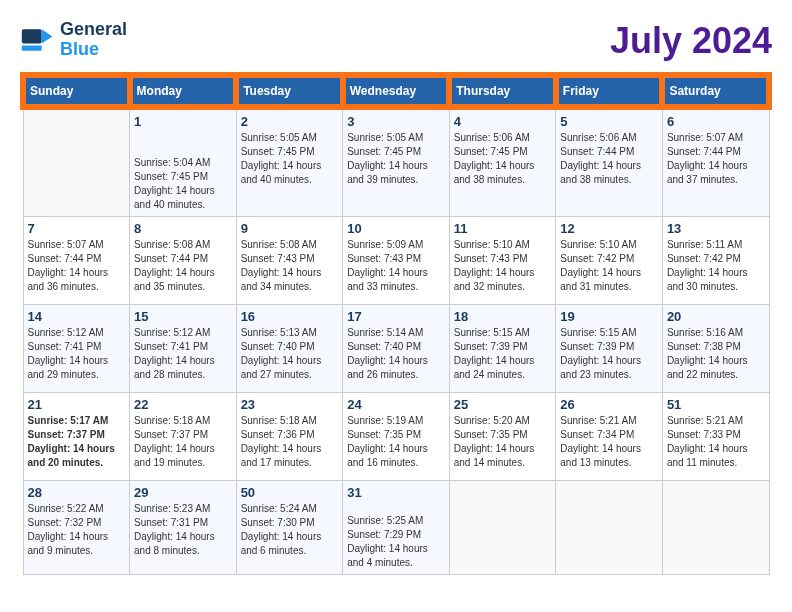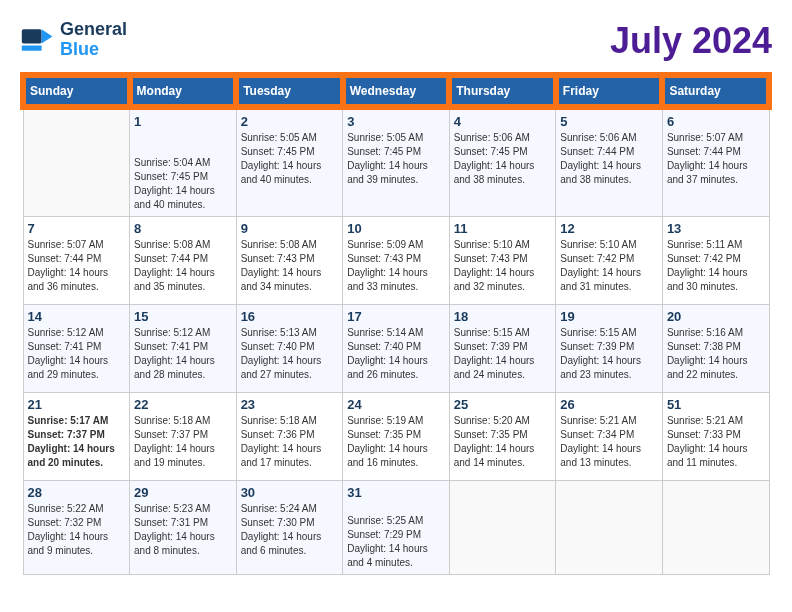--- a/index.html
+++ b/index.html
@@ -302,21 +302,21 @@
 Sunset: 7:32 PM
 Daylight: 14 hours and 9 minutes.</div>
         </td>
         <td>
           <span class="day-number">29</span>
           <div class="cell-info" style="white-space: pre-line;">Sunrise: 5:23 AM
 Sunset: 7:31 PM
 Daylight: 14 hours and 8 minutes.</div>
         </td>
         <td>
-          <span class="day-number">30</span>
+          <span class="day-number">50</span>
           <div class="cell-info" style="white-space: pre-line;">Sunrise: 5:24 AM
 Sunset: 7:30 PM
 Daylight: 14 hours and 6 minutes.</div>
         </td>
         <td>
           <span class="day-number">31</span>
           <div class="cell-info" style="white-space: pre-line; margin-top: 14px;">Sunrise: 5:25 AM
 Sunset: 7:29 PM
 Daylight: 14 hours and 4 minutes.</div>
         </td>

